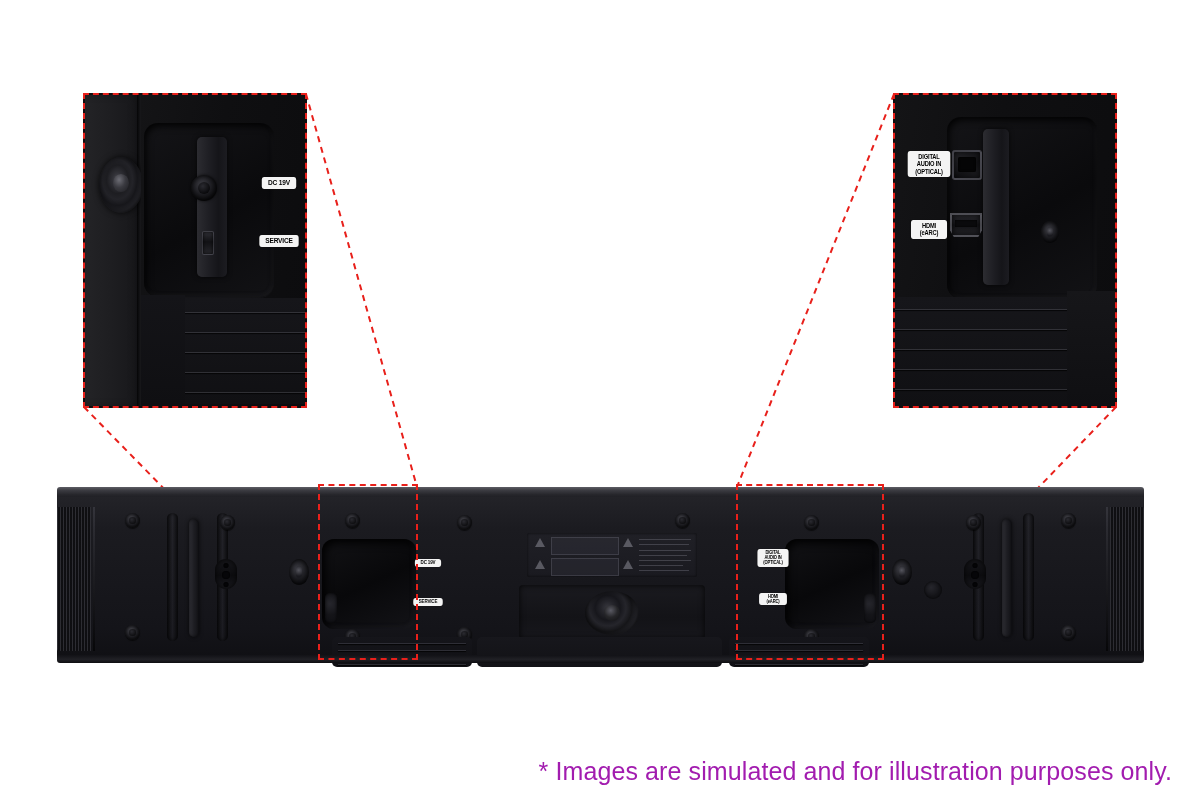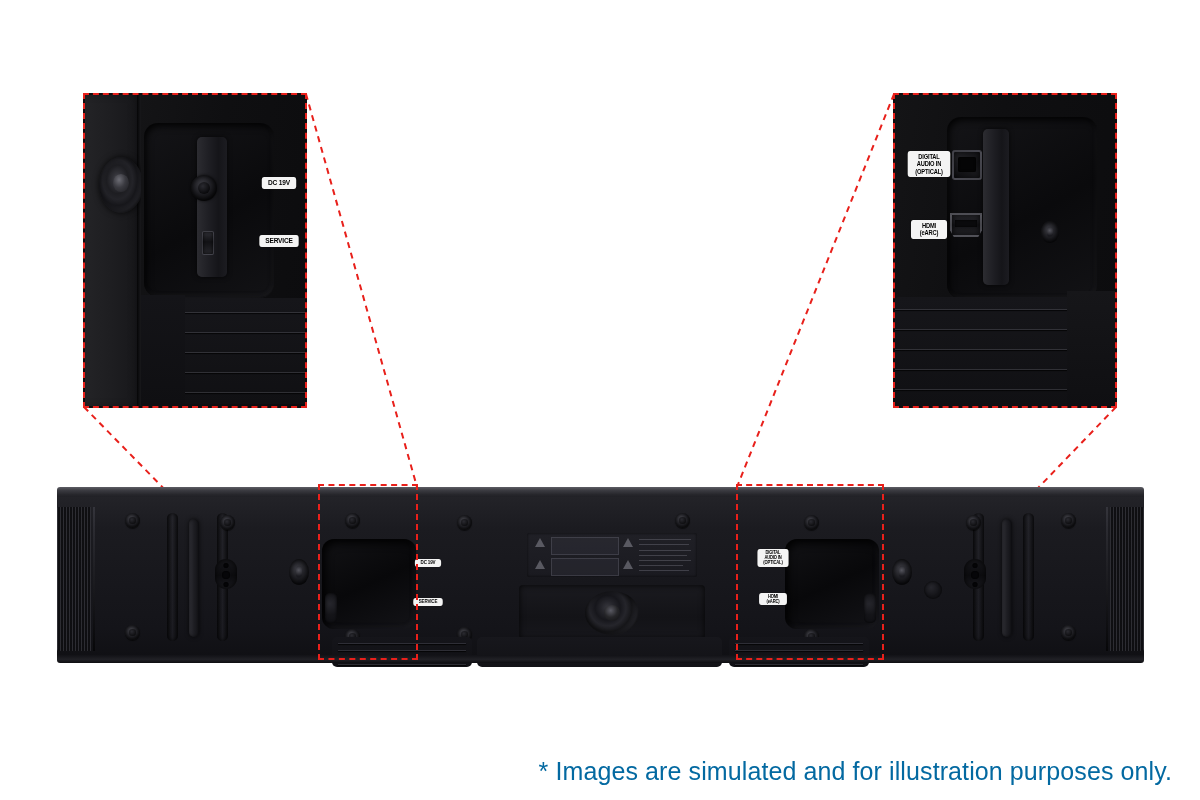--- a/index.html
+++ b/index.html
@@ -334,21 +334,21 @@
     background: transparent;
   }
 
   
   .caption {
     position: absolute;
     left: 0; right: 28px;
     top: 757px;
     text-align: right;
     font-size: 25px;
-    color: #0369a1;
+    color: #a21caf;
     font-family: "Liberation Sans", sans-serif;
     letter-spacing: .1px;
     white-space: nowrap;
   }
 </style>
 </head>
 <body>
 
 <div class="stage">
 

